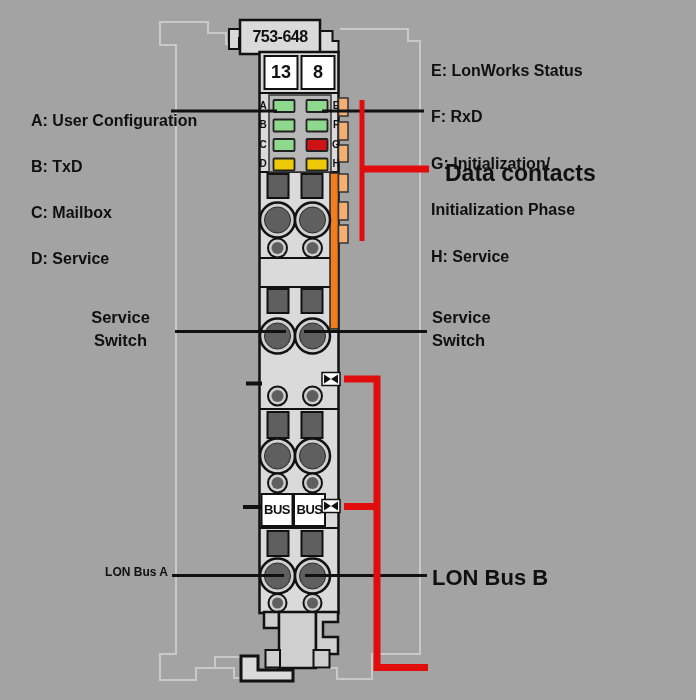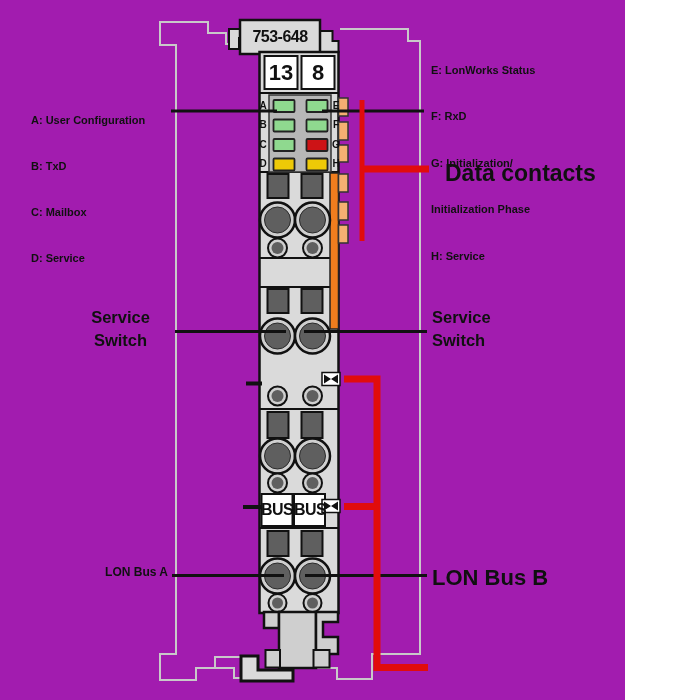--- a/index.html
+++ b/index.html
@@ -1,29 +1,29 @@
 <!DOCTYPE html>
 <html><head>
 <meta charset="utf-8">
 <style>
   html,body{margin:0;padding:0;background:#fff;}
-  .stage{position:relative;width:625px;height:700px;background:#a21caf;overflow:hidden;
+  .stage{position:relative;width:696px;height:700px;background:#a3a3a3;overflow:hidden;
          font-family:"Liberation Sans",sans-serif;}
   svg{position:absolute;left:0;top:0;}
   .lbl{position:absolute;font-weight:bold;color:#101010;white-space:pre-line;}
-  .legend{line-height:23px;font-size:11px;}
+  .legend{line-height:23px;font-size:16px;}
   .legend div{height:23px;}
   .big{font-size:23px;margin-left:13px;}
   .mid{font-size:16.5px;line-height:23px;}
   .center{text-align:center;}
   .right{text-align:right;}
   .ledletter{font-size:10px;line-height:12px;width:10px;text-align:center;}
-  .boxnum{font-size:22px;text-align:center;}
+  .boxnum{font-size:18px;text-align:center;}
   .partnum{font-size:16px;text-align:center;letter-spacing:-0.5px;}
-  .busword{font-size:16px;text-align:right;letter-spacing:-0.5px;}
+  .busword{font-size:13px;text-align:center;letter-spacing:-0.5px;}
 </style>
 </head>
 <body>
 
 <div class="stage">
 
 <svg width="700" height="700" viewBox="0 0 700 700">
 
   <path d="M 238 44 L 226 44 L 226 33 L 208 33 L 208 22 L 160 22 L 160 45 L 176 45 L 176 654 L 160 654 L 160 680 L 196 680 L 196 668 L 215 668 L 215 657 L 240 657" fill="none" stroke="#C9C9C9" stroke-width="2"></path>
   <path d="M 340 29 L 408 29 L 408 41 L 420 41 L 420 654 L 372 654 L 372 679 L 337 679 L 337 668 L 318 668 L 318 657" fill="none" stroke="#C9C9C9" stroke-width="2"></path>

